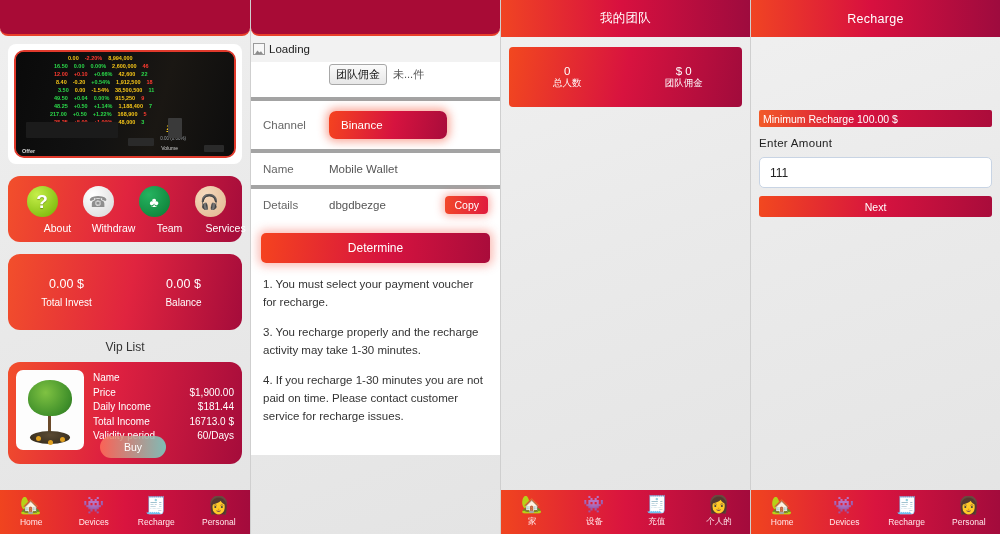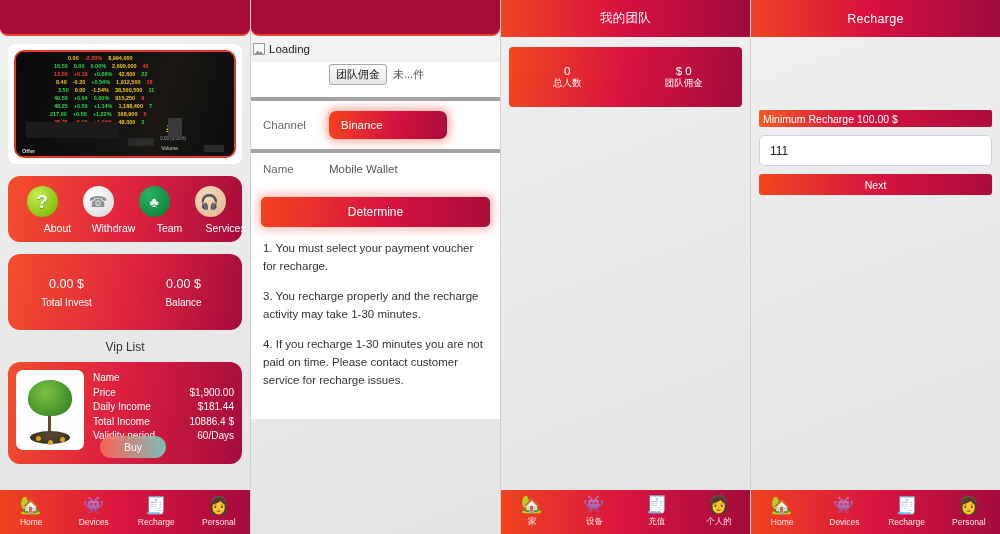--- a/index.html
+++ b/index.html
@@ -272,21 +272,21 @@
           <div class="vrow">
               <span>Price</span>
               <span>$1,900.00</span>
             </div>
           <div class="vrow">
               <span>Daily Income</span>
               <span>$181.44</span>
             </div>
           <div class="vrow">
               <span>Total Income</span>
-              <span>10886.4 $</span>
+              <span>16713.0 $</span>
             </div>
           <div class="vrow">
               <span>Validity period</span>
               <span>60/Days</span>
             </div>
         </div>
         <button class="buy">Buy</button>
       </div>
     </div>
 
@@ -324,20 +324,25 @@
         <span class="fnone">未...件</span>
       </div>
       <div class="frow">
         <span class="flabel">Channel</span>
         <button class="chan">Binance</button>
       </div>
       <div class="frow">
         <span class="flabel">Name</span>
         <span class="fval">Mobile Wallet</span>
       </div>
+      <div class="frow">
+        <span class="flabel">Details</span>
+        <span class="fval">dbgdbezge</span>
+        <button class="copy">Copy</button>
+      </div>
 
       <button class="determine">Determine</button>
 
       <div class="notes">
         <p class="note">1. You must select your payment voucher for recharge.</p>
         <p class="note">3. You recharge properly and the recharge activity may take 1-30 minutes.</p>
         <p class="note">4. If you recharge 1-30 minutes you are not paid on time. Please contact customer service for recharge issues.</p>
       </div>
     </div>
   </div>
@@ -377,20 +382,21 @@
       </div>
     </div>
   </div>
 
   <div class="panel">
     <div class="hdr-grad">
       <span>Recharge</span>
     </div>
 
     <div class="minbar">Minimum Recharge 100.00 $</div>
+    <div class="enterlbl">Enter Amount</div>
     <input class="amount" type="text" value="111" style="">
     <button class="next">Next</button>
 
     <div class="nav">
       <div class="nv">
         <span class="nv-ic">🏡</span>
         <span class="nv-lb">Home</span>
       </div>
       <div class="nv">
         <span class="nv-ic">👾</span>

